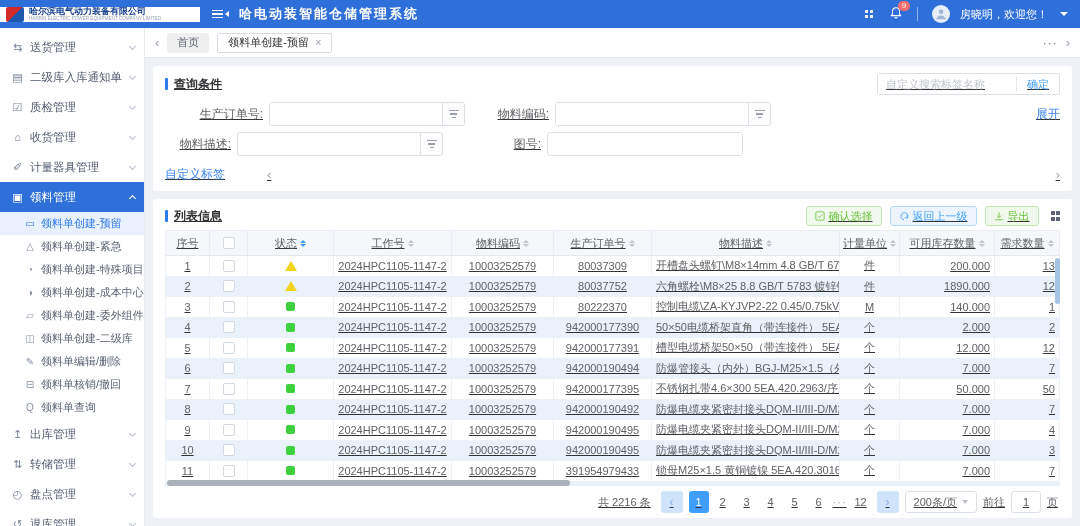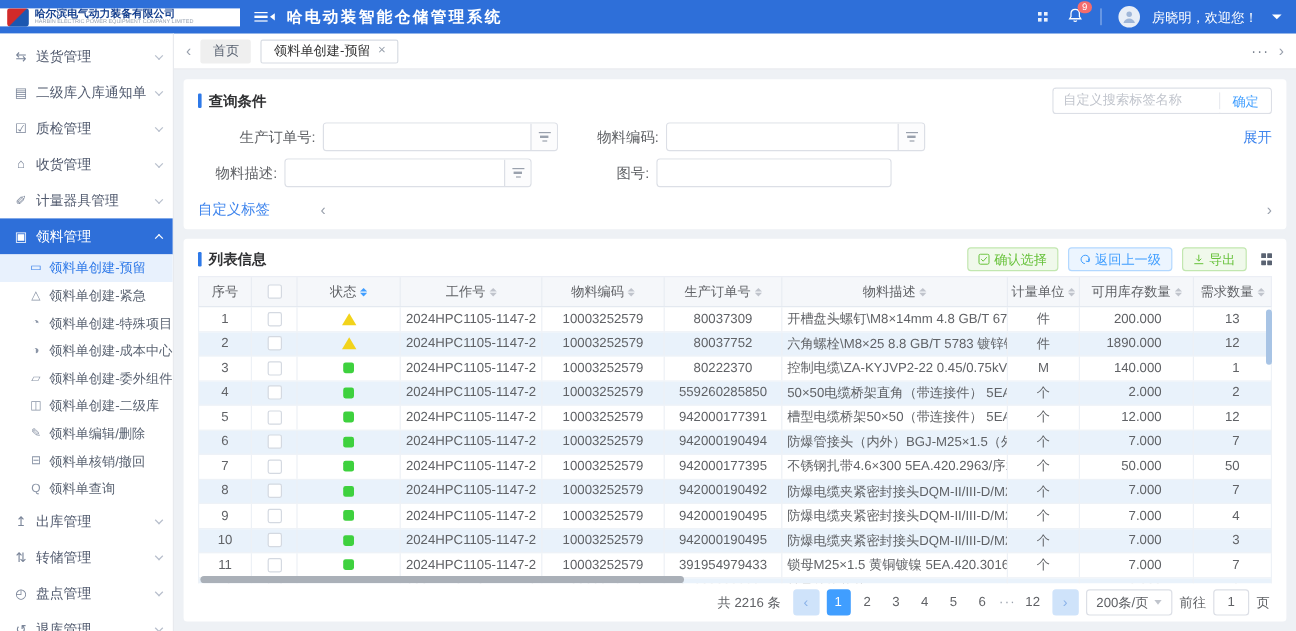--- a/index.html
+++ b/index.html
@@ -48,21 +48,21 @@
   .content { flex:1; display:flex; flex-direction:column; overflow:hidden; }
   .tab-bar { height:30px; background:#fff; border-bottom:1px solid #e4e7ec; display:flex; align-items:center; padding:0 10px; gap:8px; flex:0 0 auto; }
   .nav-arrow { color:#9aa1ad; font-size:13px; cursor:pointer; line-height:1; }
   .tab-chip { height:20px; display:flex; align-items:center; gap:6px; padding:0 10px; font-size:11px; border-radius:2px; background:#efefef; color:#5a6372; cursor:pointer; white-space:nowrap; }
   .tab-chip.active { background:#fff; border:1px solid #d8dce3; color:#333; }
   .tab-close { color:#98a0ac; font-size:11px; line-height:1; cursor:pointer; }
   .tabs-space { flex:1; }
   .tabs-more { color:#6a7380; letter-spacing:1px; cursor:pointer; font-size:12px; }
 
   .page { flex:1; padding:8px; display:flex; flex-direction:column; gap:8px; overflow:hidden; }
-  .card { background:#fff; border-radius:3px; }
+  .card { background:#fff; border-radius:3px;text-decoration:underline; }
 
   
   .query-card { padding:6px 12px 8px; flex:0 0 auto; }
   .card-head { display:flex; align-items:center; height:24px; }
   .card-title { display:flex; align-items:center; gap:6px; font-weight:bold; font-size:12px; color:#303133; }
   .title-bar { width:3px; height:12px; background:#2e79e8; border-radius:1px; }
   .head-space { flex:1; }
   .tag-group { display:flex; align-items:center; height:22px; border:1px solid #dcdfe6; border-radius:3px; overflow:hidden; }
   .tag-group input { border:0; outline:0; height:100%; width:138px; padding:0 8px; font-size:11px; color:#333; }
   .tag-group input::placeholder { color:#c0c4cc; }
@@ -105,21 +105,21 @@
   .sort i { width:0; height:0; border-left:3px solid transparent; border-right:3px solid transparent; }
   .sort .asc { border-bottom:3.5px solid #c0c4cc; }
   .sort .desc { border-top:3.5px solid #c0c4cc; }
   .sort.active .asc { border-bottom-color:#409eff; }
   .sort.active .desc { border-top-color:#409eff; }
   .t-row { height:20.5px; font-size:11px; color:#606266; border-left:1px solid #eef2f7; border-right:1px solid #eef2f7; border-bottom:1px solid #eef2f7; }
   .t-row.even { background:#e9f2fb; }
   .t-row .cell { display:flex; align-items:center; justify-content:center; height:100%; overflow:hidden; white-space:nowrap; padding:0 4px; border-right:1px solid #edf1f6; }
   .t-row .cell:last-child { border-right:0; }
   .t-row .cell.left { justify-content:flex-start; }
-  .t-row .cell.right { justify-content:flex-end; padding-right:26px; }
+  .t-row .cell.right { justify-content:flex-end; padding-right:4px; }
   .cbox { width:12px; height:12px; border:1px solid #d4d9e1; border-radius:2px; background:#fff; cursor:pointer; }
   .st-warning { width:0; height:0; border-left:6px solid transparent; border-right:6px solid transparent; border-bottom:10px solid #f2d31b; }
   .st-normal { width:9px; height:9px; border-radius:2px; background:#3ed13e; }
   .hscroll { position:absolute; left:0; bottom:0; height:6px; width:100%; }
   .hscroll .thumb { position:absolute; left:2px; top:0; width:45%; height:6px; background:#aab0b8; border-radius:3px; cursor:pointer; }
   .vscroll { position:absolute; right:0; top:28px; width:5px; height:80px; }
   .vscroll .thumb { width:5px; height:46px; background:#a8c4e5; border-radius:3px; cursor:pointer; }
 
   .pager { height:32px; display:flex; align-items:center; justify-content:flex-end; gap:6px; flex:0 0 auto; font-size:11px; color:#606266; padding-right:2px; }
   .pg-total { margin-right:4px; }
@@ -515,21 +515,21 @@
               <div class="t-grid t-row even">
                 <div class="cell">4</div>
                 <div class="cell">
                   <span class="cbox"></span>
                 </div>
                 <div class="cell">
                   <span class="st-normal"></span>
                 </div>
                 <div class="cell">2024HPC1105-1147-2</div>
                 <div class="cell">10003252579</div>
-                <div class="cell">559260285850</div>
+                <div class="cell">942000177390</div>
                 <div class="cell left">50×50电缆桥架直角（带连接件） 5EA.4</div>
                 <div class="cell">个</div>
                 <div class="cell right">2.000</div>
                 <div class="cell right">2</div>
               </div>
               <div class="t-grid t-row">
                 <div class="cell">5</div>
                 <div class="cell">
                   <span class="cbox"></span>
                 </div>

